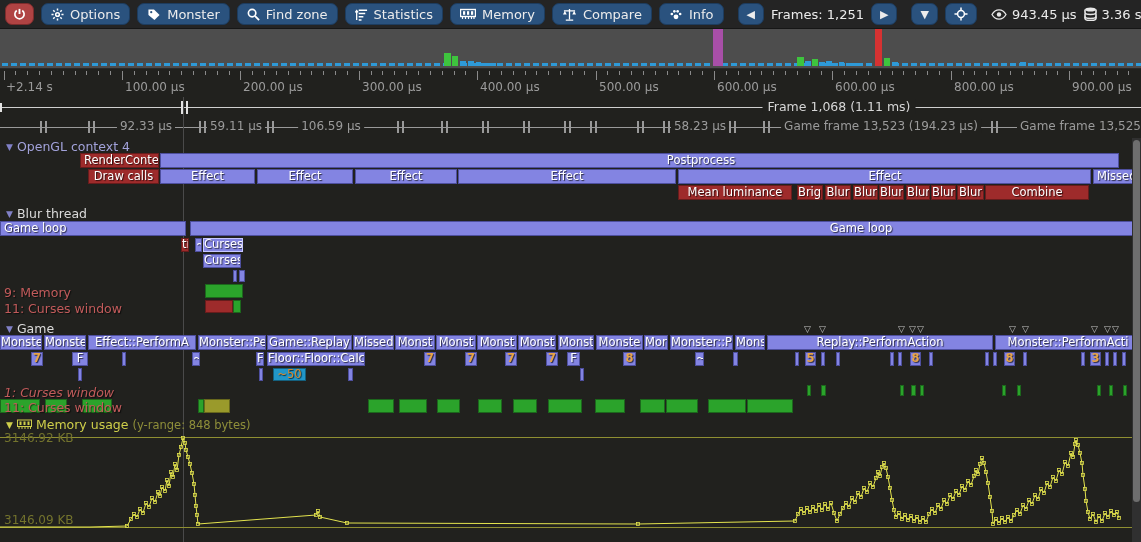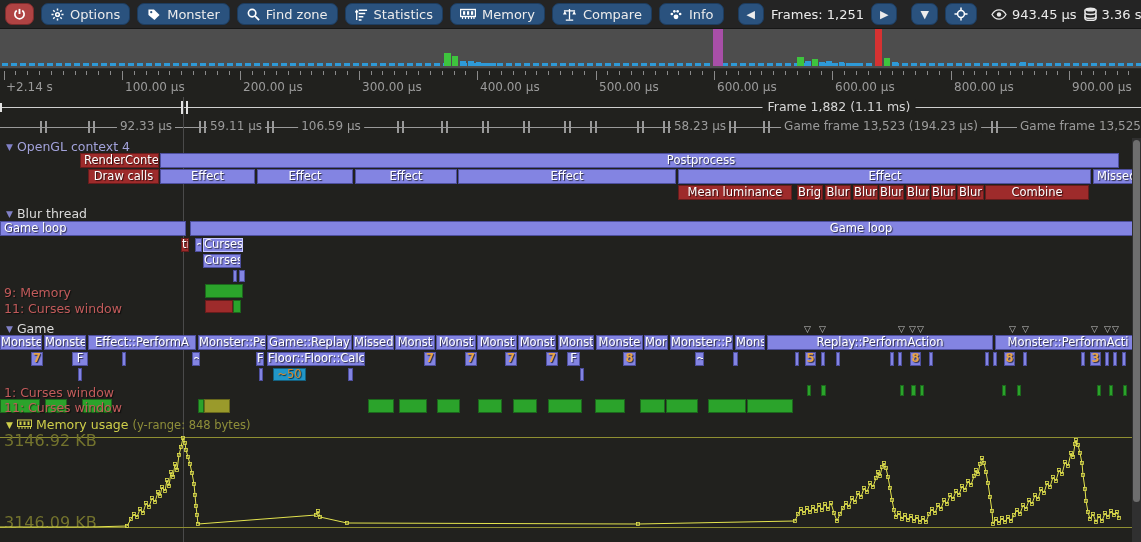--- a/index.html
+++ b/index.html
@@ -45,21 +45,21 @@
   .zlab-abs{position:absolute;transform:translateX(-50%)}
   
   .sect{position:absolute;font-size:12.5px;white-space:nowrap;display:flex;align-items:center;gap:4px}
   .arr{color:#8080c6;font-size:9px}
   .arr-y{color:#cfcf4a;font-size:9px}
   .t-purple{color:#a2a2da}
   .t-light{color:#dadada}
   .t-yellow{color:#cfcf4a}
   .t-ynote{color:#8f8f3a;font-size:11.5px}
   .rowlab{position:absolute;font-size:12.5px;color:#c25b5b;white-space:nowrap;z-index:5;text-shadow:1px 1px 1px rgba(0,0,0,.6)}
-  .mem-label{position:absolute;left:4px;font-size:16px;color:#73732d}
+  .mem-label{position:absolute;left:4px;font-size:12px;color:#73732d}
   .hline{position:absolute;height:1px;background:#8f8f32}
   .tri{position:absolute;color:#c4c4c4;font-size:9px;line-height:9px}
   
   #sb-track{position:absolute;background:#303030}
   #sb-thumb{position:absolute;background:#6e6e6e;border-radius:4px}
   svg{display:block}
 </style>
 </head>
 <body>
 
@@ -438,21 +438,21 @@
       <div class="rlabel" style="left: 243px;">200.00 µs</div>
       <div class="rlabel" style="left: 362px;">300.00 µs</div>
       <div class="rlabel" style="left: 480px;">400.00 µs</div>
       <div class="rlabel" style="left: 599px;">500.00 µs</div>
       <div class="rlabel" style="left: 717px;">600.00 µs</div>
       <div class="rlabel" style="left: 835px;">600.00 µs</div>
       <div class="rlabel" style="left: 954px;">800.00 µs</div>
       <div class="rlabel" style="left: 1072px;">900.00 µs</div>
       <div class="fline" style="left: 0px; width: 768px;"></div>
       <div class="fline" style="left: 910px; width: 231px;"></div>
-      <div class="fline-text" style="left: 839px;">Frame 1,882 (1.11 ms)</div>
+      <div class="fline-text" style="left: 839px;">Frame 1,068 (1.11 ms)</div>
       <div class="fline-tick" style="left: 0px; top: 103px; height: 9px;"></div>
       <div class="fline-tick" style="left: 181px; top: 101px; height: 13px;"></div>
       <div class="fline-tick" style="left: 186px; top: 101px; height: 13px;"></div>
       <div class="mline" style="left: 0px; width: 1141px;"></div>
       <div class="mtick" style="left: 40px;"></div>
       <div class="mtick" style="left: 45px;"></div>
       <div class="mtick" style="left: 88px;"></div>
       <div class="mtick" style="left: 93px;"></div>
       <div class="mtick" style="left: 199px;"></div>
       <div class="mtick" style="left: 204px;"></div>
@@ -606,21 +606,21 @@
       <div class="tri" style="left: 898px; top: 325px;">▽</div>
       <div class="tri" style="left: 909px; top: 325px;">▽</div>
       <div class="tri" style="left: 917px; top: 325px;">▽</div>
       <div class="tri" style="left: 1009px; top: 325px;">▽</div>
       <div class="tri" style="left: 1022px; top: 325px;">▽</div>
       <div class="tri" style="left: 1091px; top: 325px;">▽</div>
       <div class="tri" style="left: 1104px; top: 325px;">▽</div>
       <div class="tri" style="left: 1112px; top: 325px;">▽</div>
       <div class="rowlab" style="left: 4px; top: 285px;">9: Memory</div>
       <div class="rowlab" style="left: 4px; top: 301px;">11: Curses window</div>
-      <div class="rowlab" style="left: 4px; top: 385px;">1: Curses window</div>
+      <div class="rowlab" style="left: 4px; top: 385px; font-style: italic;">1: Curses window</div>
       <div class="rowlab" style="left: 4px; top: 400px;">11: Curses window</div>
       <div class="hline" style="left: 0px; top: 437px; width: 1141px;"></div>
       <div class="hline" style="left: 0px; top: 527px; width: 1141px;"></div>
     </div>
 
   <div class="sect" style="top:139px;left:6px">
     <span class="arr">▼</span>
     <span class="t-purple">OpenGL context 4</span>
   </div>
   <div class="sect" style="top:206px;left:6px">

